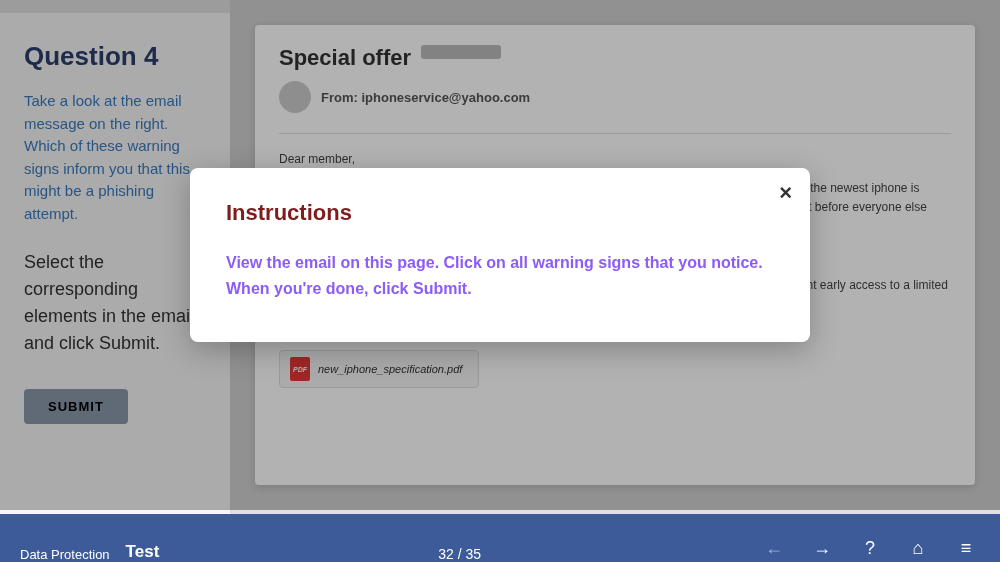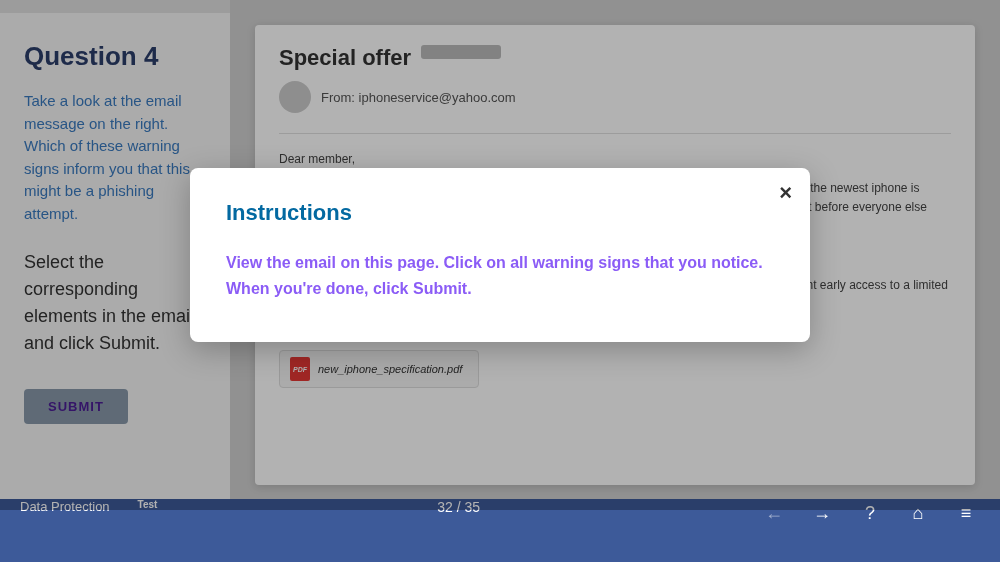--- a/index.html
+++ b/index.html
@@ -35,21 +35,21 @@
       margin-bottom: 24px;
     }
     .question-instructions {
       font-size: 18px;
       color: #333;
       line-height: 1.5;
       margin-bottom: 32px;
     }
     .submit-btn {
       background: #8899aa;
-      color: #4c1d95;
+      color: #000000;
       border: none;
       border-radius: 4px;
       padding: 10px 24px;
       font-size: 13px;
       font-weight: bold;
       letter-spacing: 1px;
       cursor: pointer;
     }
 
     
@@ -89,20 +89,21 @@
       height: 14px;
       background: #bbb;
       border-radius: 3px;
       vertical-align: middle;
     }
     .email-from {
       display: flex;
       align-items: center;
       gap: 10px;
       margin-bottom: 20px;
+      font-weight: bold;
     }
     .avatar-circle {
       width: 32px;
       height: 32px;
       border-radius: 50%;
       background: #ccc;
     }
     .from-text {
       font-size: 13px;
       color: #555;
@@ -193,53 +194,53 @@
       color: #333;
       cursor: pointer;
       background: none;
       border: none;
       font-weight: bold;
       line-height: 1;
     }
     .modal-title {
       font-size: 22px;
       font-weight: bold;
-      color: #0369a1;
+      color: #7f1d1d;
       margin-bottom: 24px;
     }
     .modal-body {
       font-size: 16px;
       color: #8b5cf6;
       line-height: 1.6;
     }
     .modal-body strong {
       font-weight: bold;
     }
 
     
     .bottom-bar {
       position: absolute;
       bottom: 0; left: 0;
       width: 1000px;
-      height: 63px;
+      height: 48px;
       background: #3d5a99;
       display: flex;
-      align-items: flex-start;
+      align-items: flex-end;
       padding: 0 20px;
       color: white;
     }
     .bottom-data-protection {
       font-size: 13px;
       font-weight: normal;
       flex: 0 0 auto;
     }
     .bottom-test {
-      font-size: 10px;
-      font-weight: bold;
-      margin-left: 28px;
+      font-size: 17px;
+      font-weight: bold;
+      margin-left: 16px;
       flex: 0 0 auto;
     }
     .bottom-progress {
       flex: 1;
       text-align: center;
       font-size: 14px;
     }
     .bottom-nav {
       display: flex;
       align-items: center;

